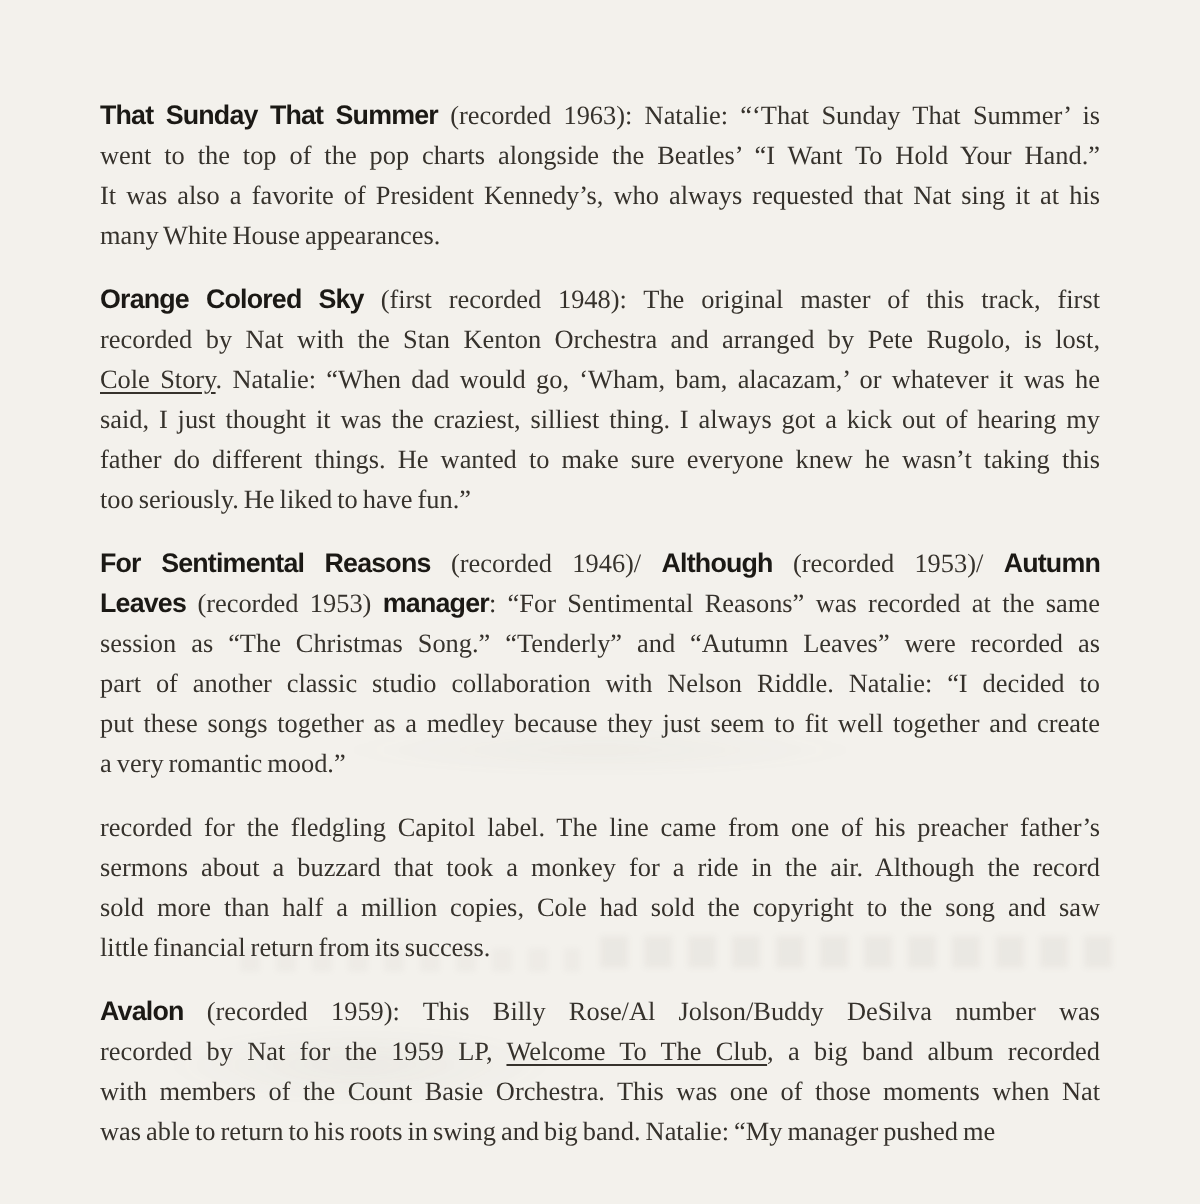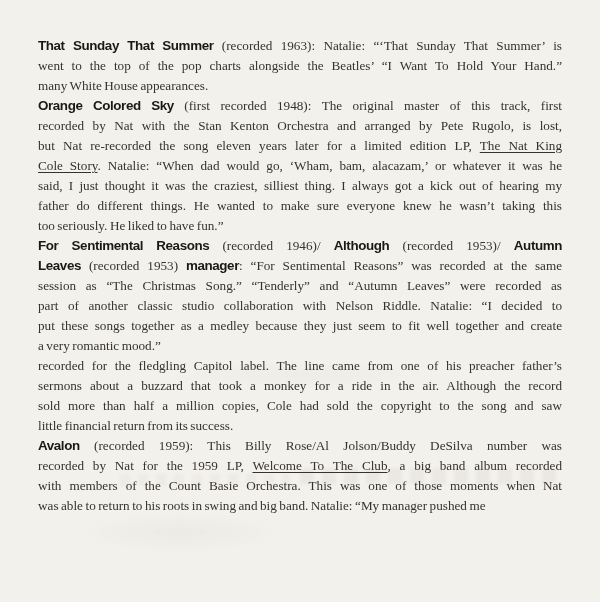--- a/index.html
+++ b/index.html
@@ -19,21 +19,21 @@
     background-color: var(--paper, #f3f1ec);
     overflow: hidden;
   }
   .notes {
     position: absolute;
     left: 38px; top: 36px; width: 524px;
     color: var(--ink, #36322c);
     font-size: 13.2px;
     word-spacing: -0.8px;
   }
-  .para { margin: 0; }
+  .para { margin: 12px; }
   .line {
     height: 20px;
     line-height: 20px;
     text-align: justify;
     text-align-last: justify;
     -moz-text-align-last: justify;
     overflow: hidden;
     white-space: normal;
   }
   .line.last {
@@ -87,26 +87,26 @@
 
 <div class="page">
   <div class="ghost ghost-1"></div>
   <div class="ghost ghost-2"></div>
   <div class="ghost ghost-3"></div>
   <div class="ghost ghost-4"></div>
   <div class="notes">
       <div class="para">
         <div class="line"><span class="seg-title">That Sunday That Summer</span><span class="seg-body"> (recorded 1963): Natalie: “‘That Sunday That Summer’ is</span></div>
         <div class="line"><span class="seg-body">went to the top of the pop charts alongside the Beatles’ “I Want To Hold Your Hand.”</span></div>
+        <div class="line"><span class="seg-body">It was also a favorite of President Kennedy’s, who always requested that Nat sing it at his</span></div>
         <div class="line last"><span class="seg-body">many White House appearances.</span></div>
       </div>
       <div class="para">
         <div class="line"><span class="seg-title">Orange Colored Sky</span><span class="seg-body"> (first recorded 1948): The original master of this track, first</span></div>
         <div class="line"><span class="seg-body">recorded by Nat with the Stan Kenton Orchestra and arranged by Pete Rugolo, is lost,</span></div>
-        <div class="line"><span class="seg-body">but Nat re-recorded the song eleven years later for a limited edition LP, </span><span class="seg-book">The Nat King</span></div>
         <div class="line"><span class="seg-book">Cole Story</span><span class="seg-body">. Natalie: “When dad would go, ‘Wham, bam, alacazam,’ or whatever it was he</span></div>
         <div class="line"><span class="seg-body">said, I just thought it was the craziest, silliest thing. I always got a kick out of hearing my</span></div>
         <div class="line"><span class="seg-body">father do different things. He wanted to make sure everyone knew he wasn’t taking this</span></div>
         <div class="line last"><span class="seg-body">too seriously. He liked to have fun.”</span></div>
       </div>
       <div class="para">
         <div class="line"><span class="seg-title">For Sentimental Reasons</span><span class="seg-body"> (recorded 1946)/ </span><span class="seg-title">Although</span><span class="seg-body"> (recorded 1953)/ </span><span class="seg-title">Autumn</span></div>
         <div class="line"><span class="seg-title">Leaves</span><span class="seg-body"> (recorded 1953) </span><span class="seg-title">manager</span><span class="seg-body">: “For Sentimental Reasons” was recorded at the same</span></div>
         <div class="line"><span class="seg-body">session as “The Christmas Song.” “Tenderly” and “Autumn Leaves” were recorded as</span></div>
         <div class="line"><span class="seg-body">part of another classic studio collaboration with Nelson Riddle. Natalie: “I decided to</span></div>

